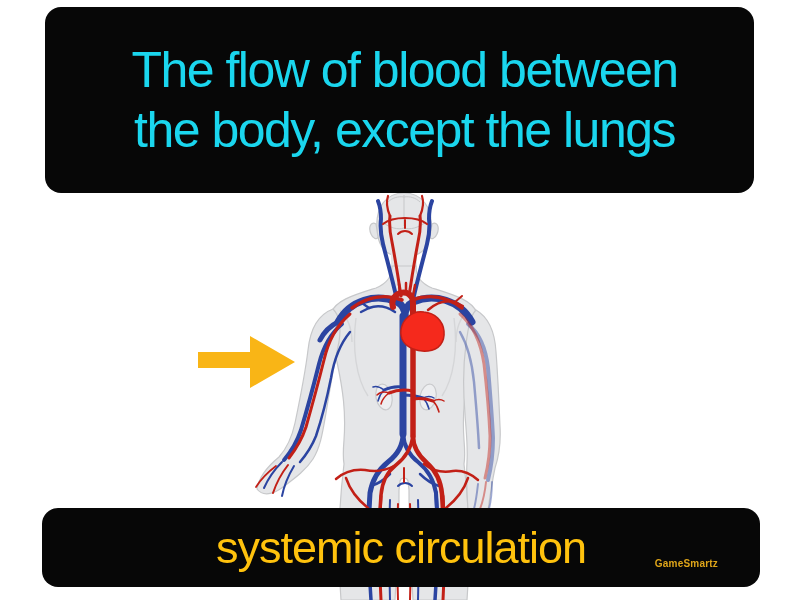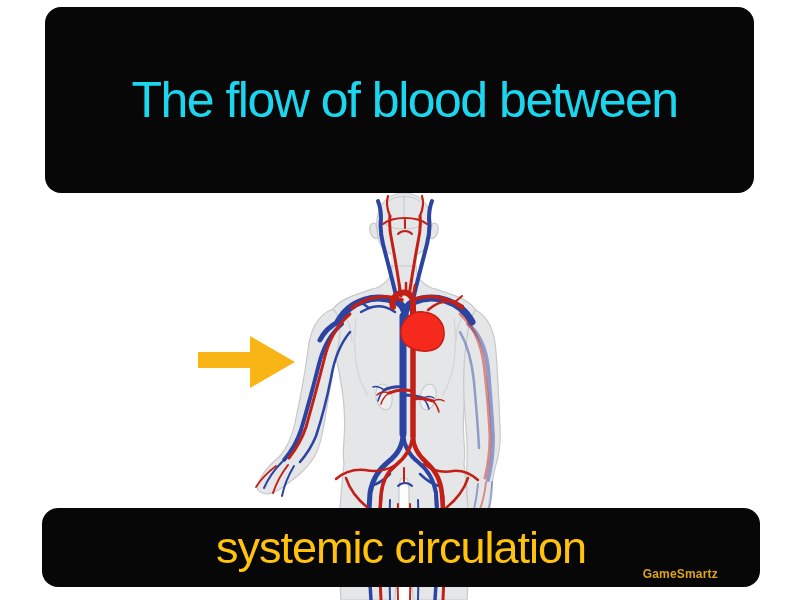--- a/index.html
+++ b/index.html
@@ -17,22 +17,22 @@
   .banner-bottom{left:42px;top:508px;width:718px;height:79px;}
   .def-line{
     color:#1AD6EE;font-size:50px;line-height:60px;letter-spacing:-1.5px;
     white-space:nowrap;font-weight:400;margin-left:10px;
   }
   .term-text{
     color:#FFC20D;font-size:45px;line-height:70px;letter-spacing:-1px;
     white-space:nowrap;font-weight:400;
   }
   .watermark{
-    position:absolute;right:42px;bottom:6px;
-    color:#DFA519;font-size:12px;font-weight:bold;letter-spacing:0.2px;
+    position:absolute;right:42px;bottom:18px;
+    color:#DFA519;font-size:10px;font-weight:bold;letter-spacing:0.2px;
   }
 </style>
 </head>
 <body>
 
 <div class="canvas">
 
   <svg class="illustration" viewBox="0 0 800 600" xmlns="http://www.w3.org/2000/svg">
 
     <g stroke-width="1.2" fill="#E5E6E8" stroke="#C7C8CA">
@@ -180,20 +180,21 @@
          C 439 350 445 342 444 331 C 443 321 435 313 424 312
          C 417 311 412 313 408 317 Z" fill="#F5291C" stroke="#C22017"></path>
 
     <g fill="#F9B516">
       <polygon points="198,352 250,352 250,336 295,362 250,388 250,368 198,368"></polygon>
     </g>
   </svg>
 
   <div class="banner banner-top">
     <div class="def-line">The flow of blood between</div>
+    <div class="def-line">the body, except the lungs</div>
   </div>
 
   <div class="banner banner-bottom">
     <div class="term-text">systemic circulation</div>
     <div class="watermark">GameSmartz</div>
   </div>
 
 </div>
 
 </body></html>

